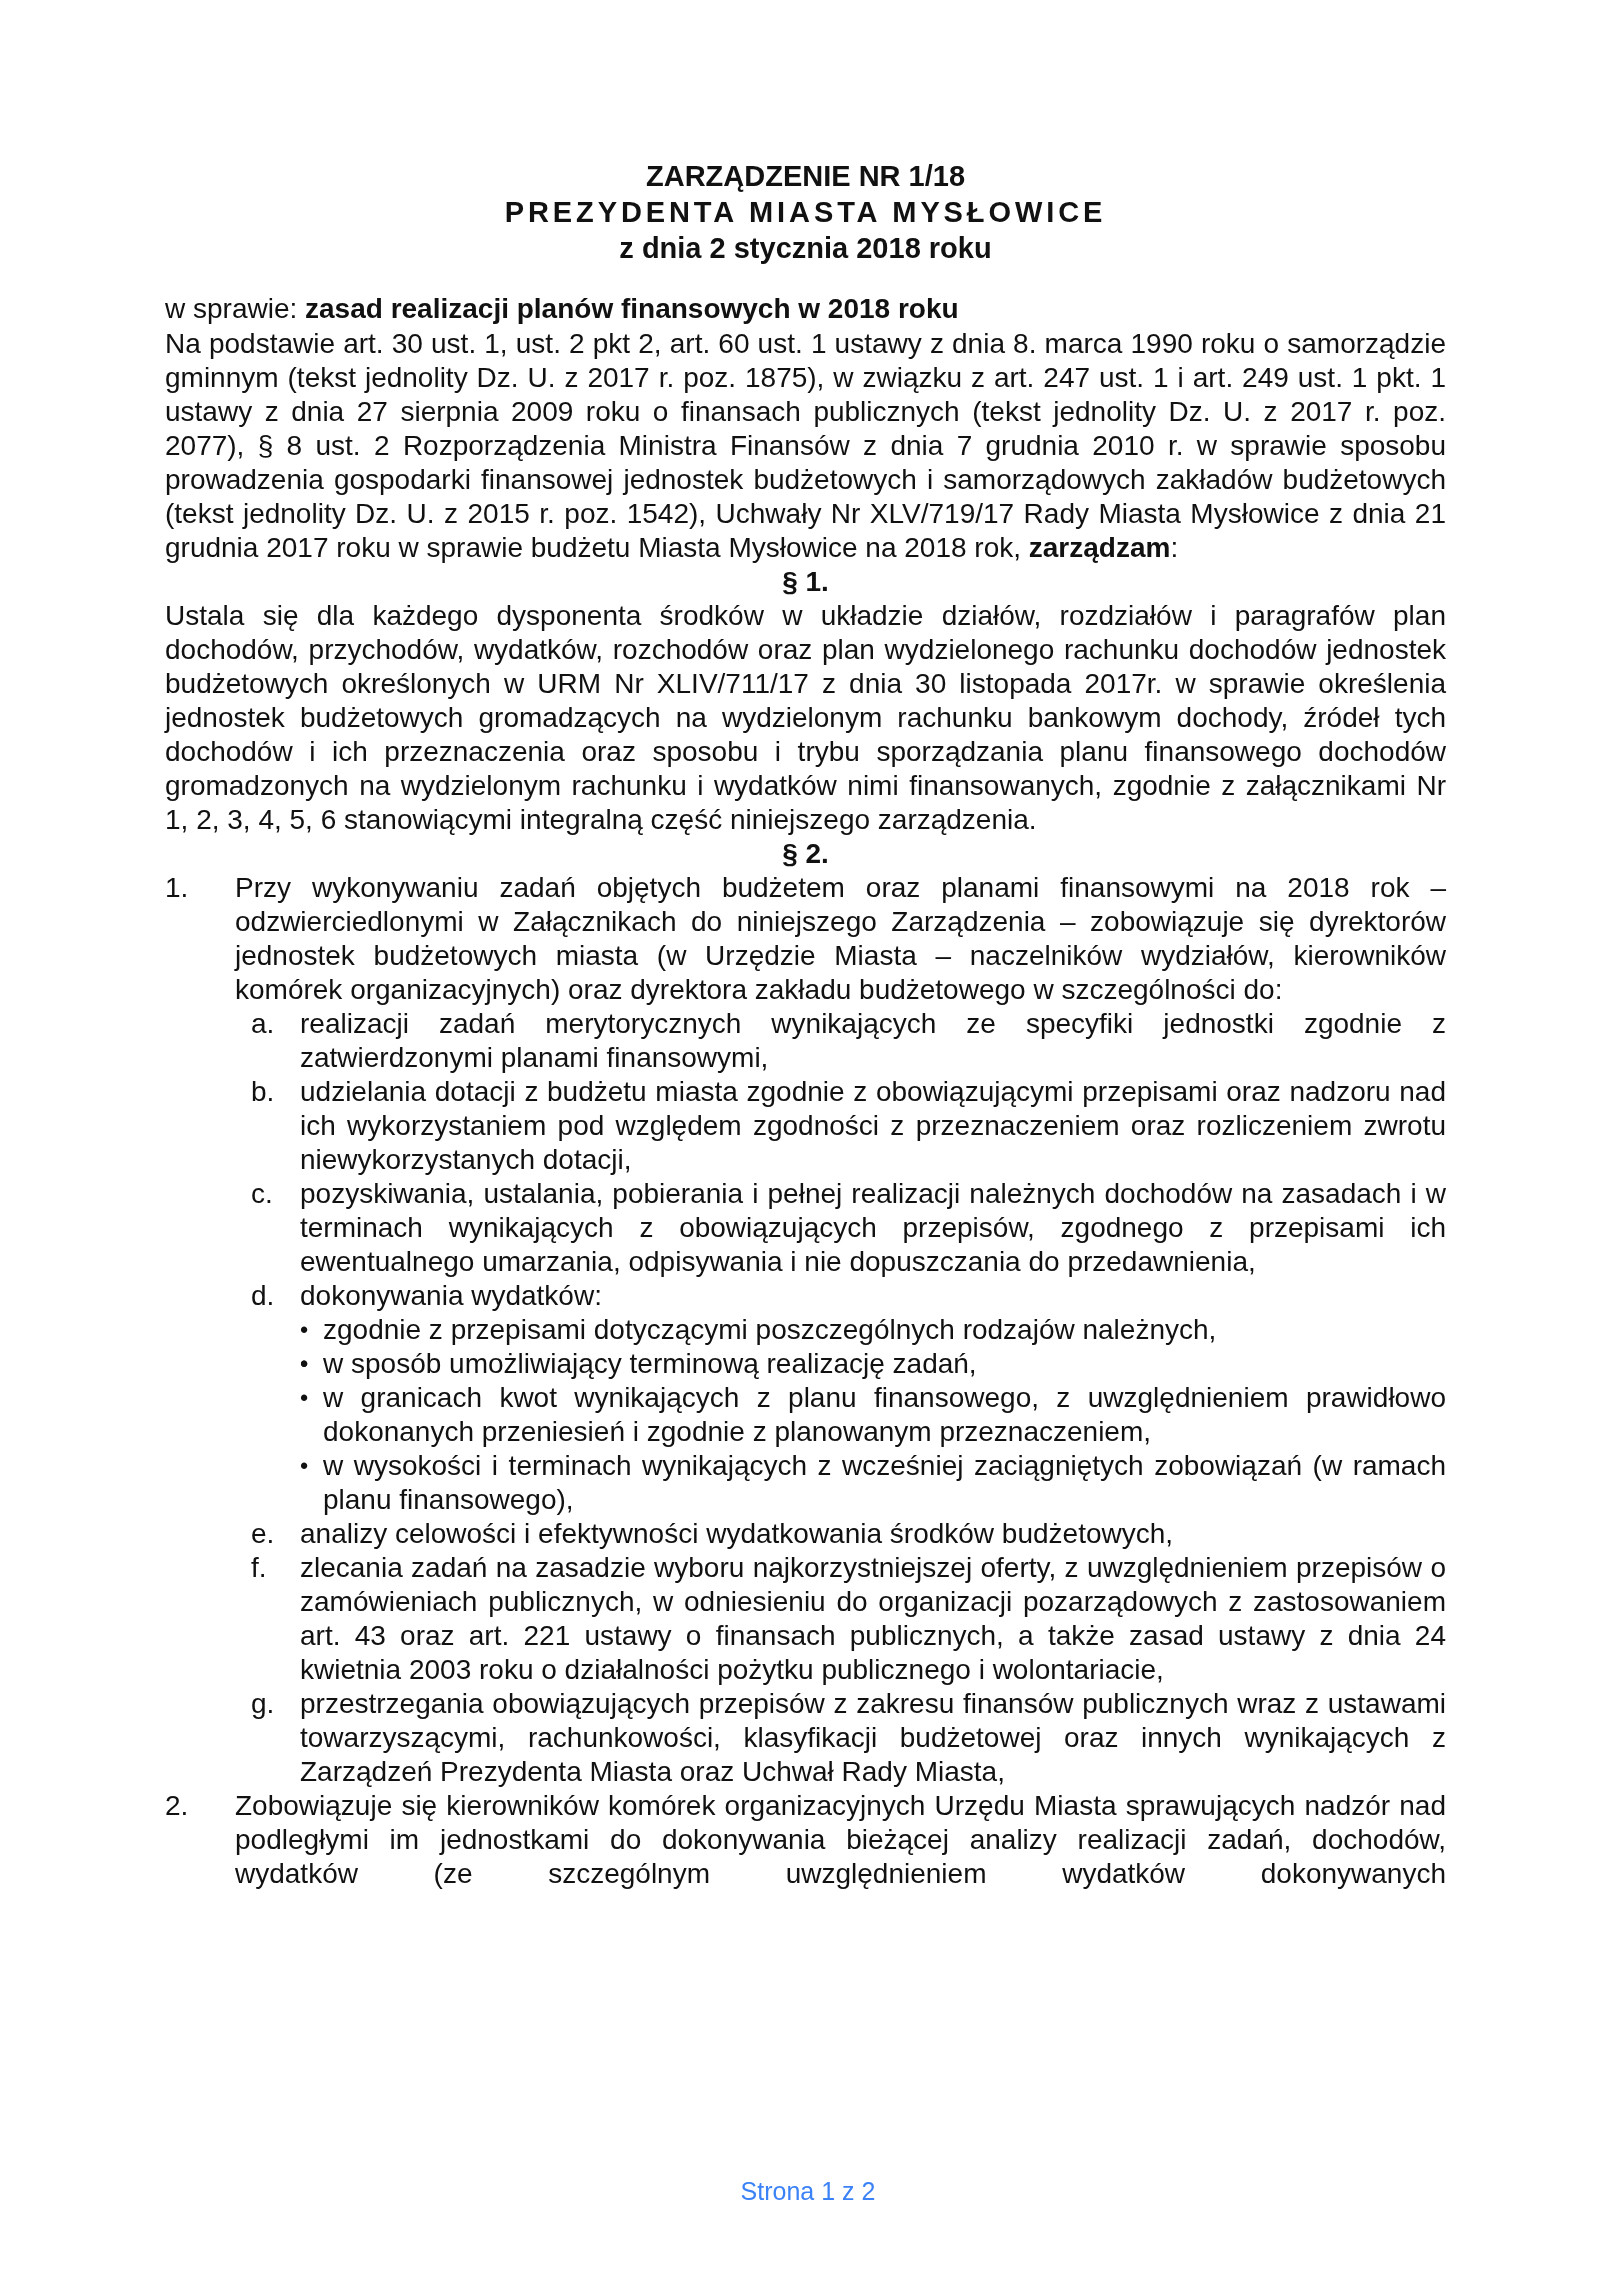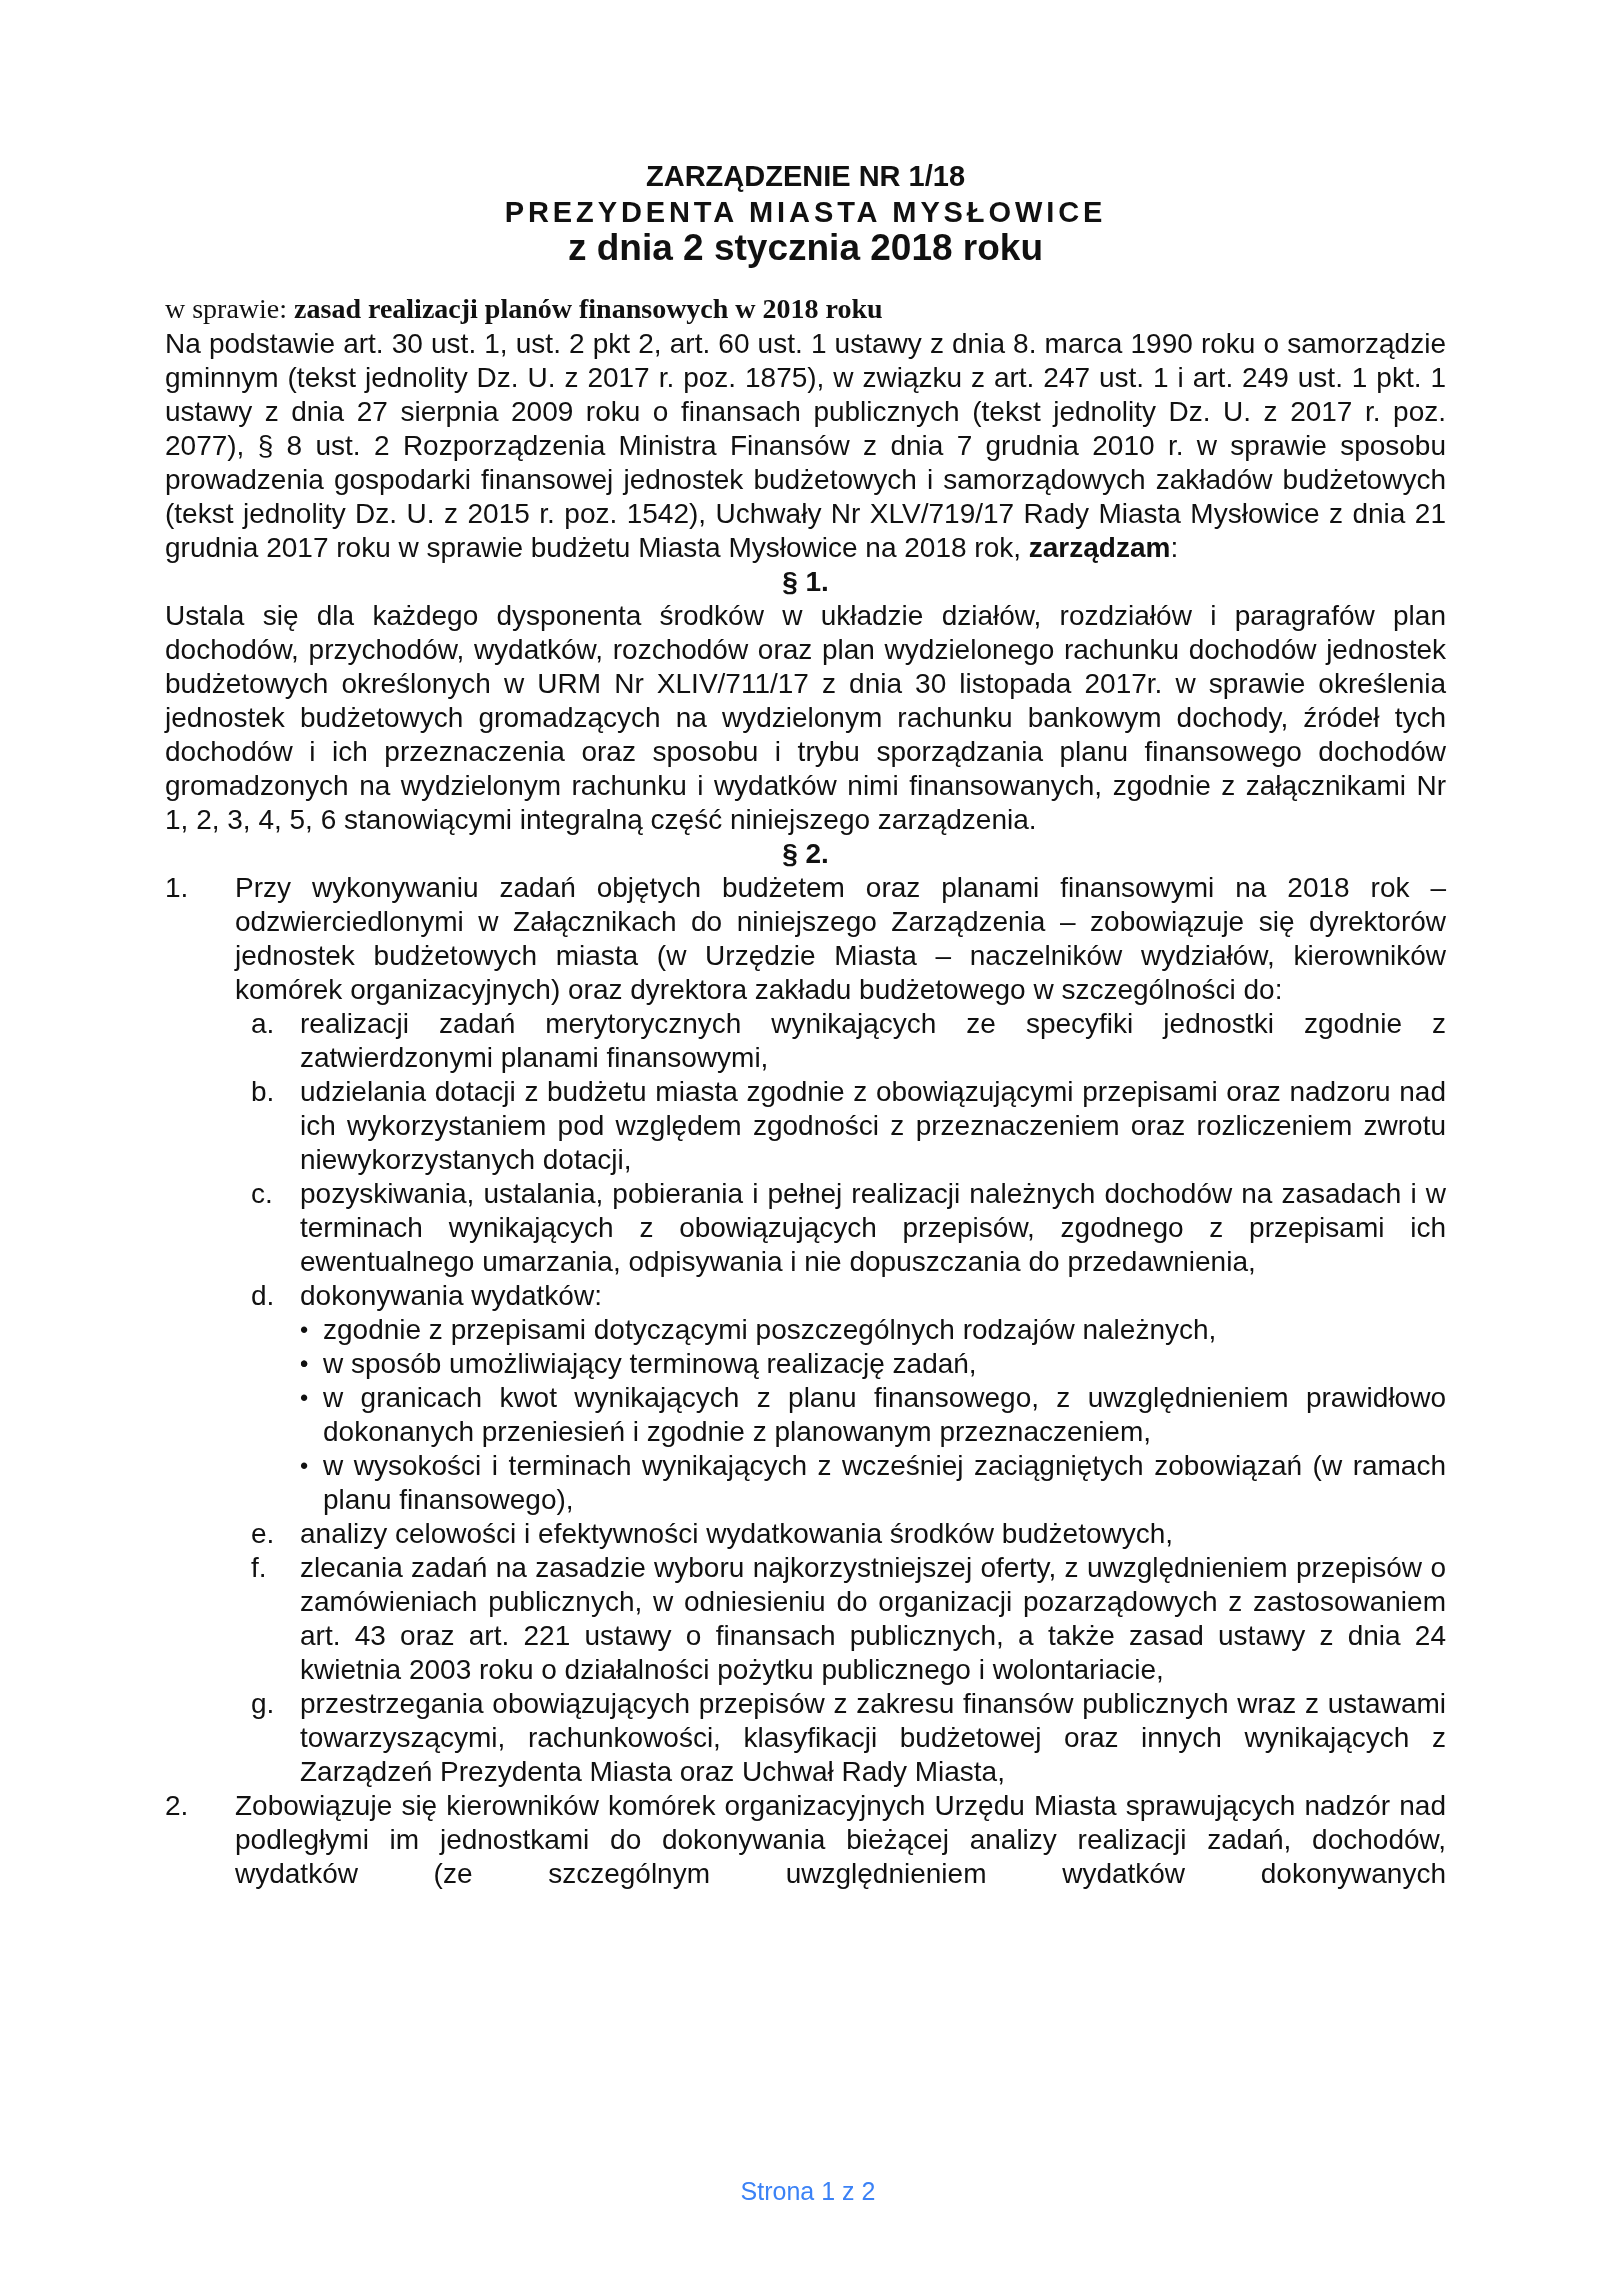--- a/index.html
+++ b/index.html
@@ -5,22 +5,22 @@
   html, body { margin: 0; padding: 0; background: #ffffff; }
   body { width: 1616px; height: 2284px; position: relative; overflow: hidden; }
   .page {
     position: absolute; left: 165px; top: 0; width: 1281px;
     font-family: "Liberation Sans", sans-serif;
     color: #111111; font-size: 28px; line-height: 34px;
   }
   .header { text-align: center; font-weight: bold; margin-top: 158px; }
   .header .h1 { font-size: 29px; line-height: 36px; }
   .header .h2 { font-size: 29px; line-height: 36px; letter-spacing: 3.9px; }
-  .header .h3 { font-size: 37px; line-height: 36px; }
-  .subject { margin-top: 25px; line-height: 36px; font-family: Liberation Serif, serif; }
+  .header .h3 { font-size: 29px; line-height: 36px; }
+  .subject { margin-top: 25px; line-height: 36px; }
   .subject b { font-weight: bold; }
   .legal-basis { text-align: justify; }
   .para-sign { text-align: center; font-weight: bold; }
   .justify { text-align: justify; }
   .num-item { position: relative; padding-left: 70px; text-align: justify; }
   .num-item .marker { position: absolute; left: 0; top: 0; }
   .letter-list { margin: 0; padding: 0; }
   .letter-item { position: relative; padding-left: 135px; text-align: justify; }
   .letter-item .marker { position: absolute; left: 86px; top: 0; }
   .bullet-item { position: relative; padding-left: 158px; text-align: justify; }

